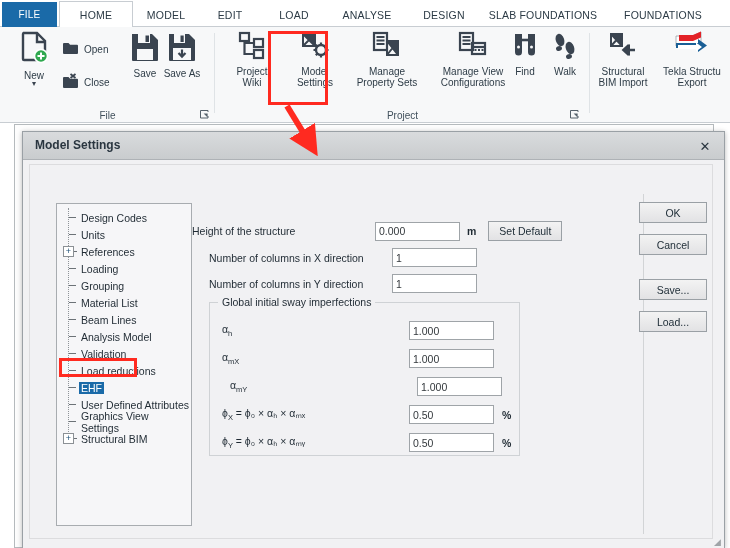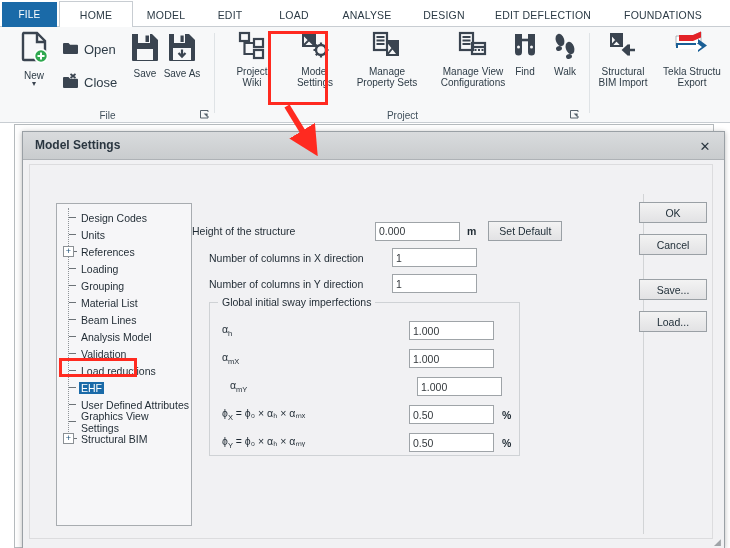--- a/index.html
+++ b/index.html
@@ -58,21 +58,21 @@
   }
   .rbtn {
     position:absolute; top:4px;
     display:flex; flex-direction:column; align-items:center;
     font-size:10px; color:#2e3c47; line-height:11.5px;
     text-align:center;
   }
   .rbtn .lbl { margin-top:2px; white-space:pre-line; }
   .rbtn-small {
     position:absolute; display:flex; align-items:center; gap:5px;
-    font-size:13px; color:#2e3c47;
+    font-size:10px; color:#2e3c47;
   }
   .ico { display:block; }
 
   
   .hilite {
     position:absolute;
     border:3px solid #ff2a20;
     background:transparent;
     z-index:6;
   }
@@ -189,21 +189,21 @@
 <div id="app">
 
   <div class="tabstrip">
     <div class="tab file">FILE</div>
     <div class="tab active" style="left:59px;width:74px;">HOME</div>
     <div class="tab" style="left:133px;width:66px;">MODEL</div>
     <div class="tab" style="left:199px;width:62px;">EDIT</div>
     <div class="tab" style="left:261px;width:66px;">LOAD</div>
     <div class="tab" style="left:327px;width:80px;">ANALYSE</div>
     <div class="tab" style="left:407px;width:74px;">DESIGN</div>
-    <div class="tab" style="left:481px;width:124px;">EDIT DEFLECTION</div>
+    <div class="tab" style="left:481px;width:124px;">SLAB FOUNDATIONS</div>
     <div class="tab" style="left:605px;width:116px;">FOUNDATIONS</div>
   </div>
 
   <div class="ribbon">
 
     <div class="rgroup" style="left:0; width:215px;">
       <div class="rbtn" style="left:8px; width:52px;">
         <span class="ico">
           <svg width="30" height="34" viewBox="0 0 30 34">
             <path d="M4 2 h14 l8 8 v18 a1 1 0 0 1 -1 1 H5 a1 1 0 0 1 -1 -1 V3 a1 1 0 0 1 1 -1 z" fill="none" stroke="#3a4450" stroke-width="2.4"></path>

